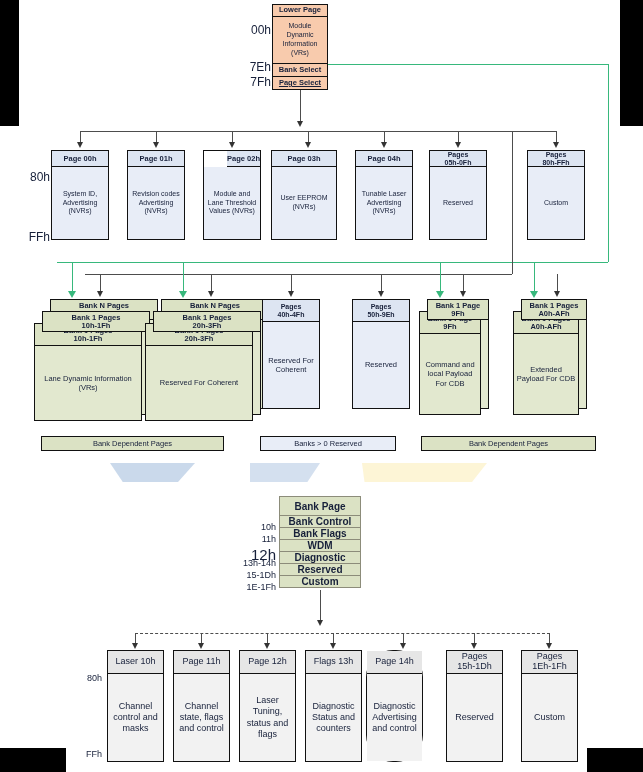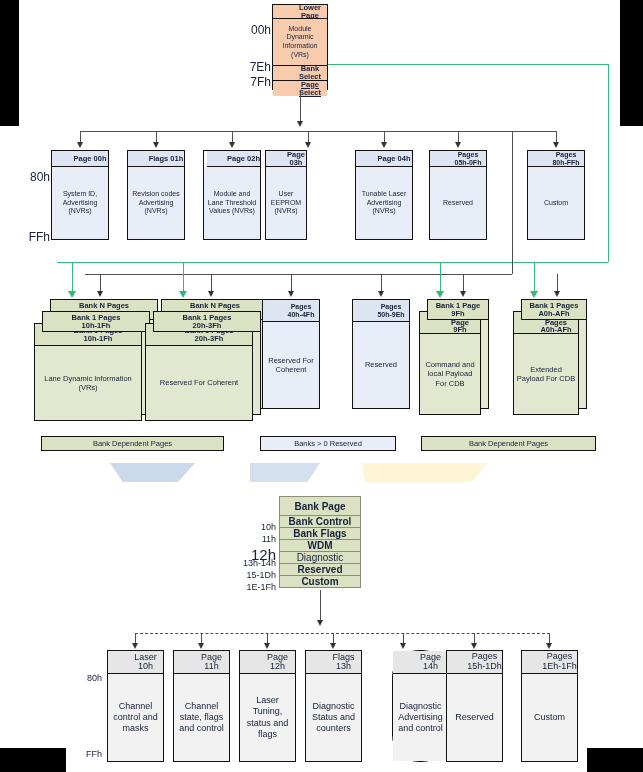--- a/index.html
+++ b/index.html
@@ -8,21 +8,21 @@
 
   .abs{position:absolute;box-sizing:border-box;}
 
   
   .blk{position:absolute;background:#000;}
 
   
   .box{position:absolute;box-sizing:border-box;border:1px solid #111;
        display:flex;flex-direction:column;}
   .box .hd{border-bottom:1px solid #111;display:flex;align-items:center;
-           justify-content:center;text-align:center;line-height:1.05;padding-left:20px;}
+           justify-content:center;text-align:center;line-height:1.05;}
   .box .bd{flex:1;display:flex;align-items:center;justify-content:center;
            text-align:center;line-height:1.25;padding:2px;}
 
   
   .orange .hd,.orange .bd,.orange .row{background:#f8cbad;}
   
   .blue .hd{background:#dde5f2;}
   .blue .bd{background:#e8edf7;}
   
   .green .hd{background:#dbe2c4;}
@@ -100,34 +100,34 @@
 <div class="v" style="left:80px;top:131px;height:14px;"></div>
 <div class="ar" style="left:76.5px;top:142px;"></div>
 <div class="box blue" style="left:51px;top:150px;width:58px;height:90px;">
   <div class="hd" style="height:15px;font-size:7.5px;font-weight:bold;">Page 00h</div>
   <div class="bd" style="font-size:7px;">System ID, Advertising (NVRs)</div>
 </div>
 
 <div class="v" style="left:156px;top:131px;height:14px;"></div>
 <div class="ar" style="left:152.5px;top:142px;"></div>
 <div class="box blue" style="left:127px;top:150px;width:58px;height:90px;">
-  <div class="hd" style="height:15px;font-size:7.5px;font-weight:bold;">Flags 01h</div>
+  <div class="hd" style="height:15px;font-size:7.5px;font-weight:bold;">Page 01h</div>
   <div class="bd" style="font-size:7px;">Revision codes Advertising (NVRs)</div>
 </div>
 
 <div class="v" style="left:232px;top:131px;height:14px;"></div>
 <div class="ar" style="left:228.5px;top:142px;"></div>
 <div class="box blue" style="left:203px;top:150px;width:58px;height:90px;align-items:flex-end;">
   <div class="hd" style="height:15px;font-size:7.5px;font-weight:bold;">Page 02h</div>
   <div class="bd" style="font-size:7px;">Module and Lane Threshold Values (NVRs)</div>
 </div>
 
 <div class="v" style="left:308px;top:131px;height:14px;"></div>
 <div class="ar" style="left:304.5px;top:142px;"></div>
-<div class="box blue" style="left:265px;top:150px;width:42px;height:90px;">
+<div class="box blue" style="left:271px;top:150px;width:66px;height:90px;">
   <div class="hd" style="height:15px;font-size:7.5px;font-weight:bold;">Page 03h</div>
   <div class="bd" style="font-size:7px;">User EEPROM (NVRs)</div>
 </div>
 
 <div class="v" style="left:384px;top:131px;height:14px;"></div>
 <div class="ar" style="left:380.5px;top:142px;"></div>
 <div class="box blue" style="left:355px;top:150px;width:58px;height:90px;">
   <div class="hd" style="height:15px;font-size:7.5px;font-weight:bold;">Page 04h</div>
   <div class="bd" style="font-size:7px;">Tunable Laser Advertising (NVRs)</div>
 </div>
@@ -242,21 +242,21 @@
 <div class="lbl" style="left:240px;top:546px;width:36px;font-size:15px;">12h</div>
 <div class="lbl" style="left:226px;top:558px;width:50px;font-size:9px;">13h-14h</div>
 <div class="lbl" style="left:226px;top:570px;width:50px;font-size:9px;">15-1Dh</div>
 <div class="lbl" style="left:226px;top:582px;width:50px;font-size:9px;">1E-1Fh</div>
 
 <div class="tbl" style="left:279px;top:496px;width:82px;">
   <div class="row first" style="height:20px;font-weight:bold;">Bank Page</div>
   <div class="row" style="height:13px;font-weight:bold;">Bank Control</div>
   <div class="row" style="height:13px;font-weight:bold;">Bank Flags</div>
   <div class="row" style="height:13px;font-weight:bold;">WDM</div>
-  <div class="row" style="height:13px;font-weight:normal;">Diagnostic</div>
+  <div class="row" style="height:13px;font-weight:bold;">Diagnostic</div>
   <div class="row" style="height:13px;font-weight:bold;">Reserved</div>
   <div class="row" style="height:13px;font-weight:bold;">Custom</div>
 </div>
 
 <div class="v" style="left:320px;top:590px;height:33px;"></div>
 <div class="ar" style="left:316.5px;top:620px;"></div>
 <div class="hd2" style="left:135px;top:633px;width:415px;"></div>
 
 <div class="lbl" style="left:80px;top:673px;width:22px;font-size:9px;">80h</div>
 <div class="lbl" style="left:80px;top:749px;width:22px;font-size:9px;">FFh</div>
@@ -284,21 +284,21 @@
 
 <div class="v" style="left:333px;top:633px;height:13px;"></div>
 <div class="ar" style="left:329.5px;top:643px;"></div>
 <div class="box grey" style="left:305px;top:650px;width:57px;height:112px;">
   <div class="hd" style="height:22px;font-size:9px;">Flags 13h</div>
   <div class="bd" style="font-size:9px;">Diagnostic Status and counters</div>
 </div>
 
 <div class="v" style="left:403px;top:633px;height:13px;"></div>
 <div class="ar" style="left:399.5px;top:643px;"></div>
-<div class="box grey" style="left:392px;top:650px;width:57px;height:112px;border-radius:27px;">
+<div class="box grey" style="left:366px;top:650px;width:57px;height:112px;border-radius:27px;">
   <div class="hd" style="height:22px;font-size:9px;">Page 14h</div>
   <div class="bd" style="font-size:9px;">Diagnostic Advertising and control</div>
 </div>
 
 <div class="v" style="left:474px;top:633px;height:13px;"></div>
 <div class="ar" style="left:470.5px;top:643px;"></div>
 <div class="box grey" style="left:446px;top:650px;width:57px;height:112px;">
   <div class="hd" style="height:22px;font-size:9px;white-space:pre-line;line-height:1.1;">Pages
 15h-1Dh</div>
   <div class="bd" style="font-size:9px;">Reserved</div>

